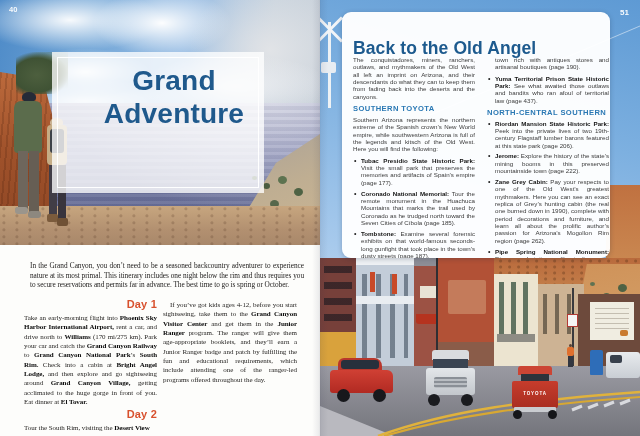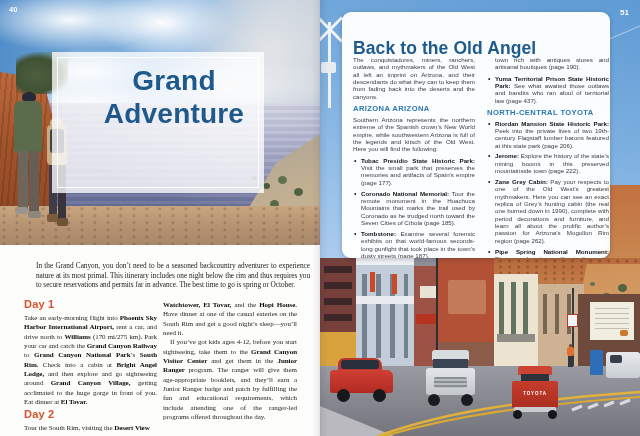--- a/index.html
+++ b/index.html
@@ -57,26 +57,26 @@
   .hK-leg1{position:absolute;left:5px;top:47px;width:8px;height:52px;background:#413d46;}
   .hK-leg2{position:absolute;left:14px;top:47px;width:8px;height:55px;background:#38343d;}
   .hK-bt1{position:absolute;left:3px;top:96px;width:11px;height:8px;background:#7b5b3c;border-radius:2px;}
   .hK-bt2{position:absolute;left:13px;top:100px;width:11px;height:8px;background:#6f5135;border-radius:2px;}
   
   .heroBox{position:absolute;left:52px;top:52px;width:212px;height:141px;background:rgba(255,255,255,.78);z-index:4;}
   .heroBox::after{content:"";position:absolute;inset:5px;border:1.5px solid rgba(255,255,255,.97);pointer-events:none;}
   .heroTitle{position:absolute;left:0;top:12px;width:244px;text-align:center;
              font:700 28px/33px "Liberation Sans",sans-serif;color:#1f598c;letter-spacing:.2px;}
   .pgnumL{position:absolute;left:9px;top:5px;color:#ffffff;font:700 7.5px/9px "Liberation Sans",sans-serif;opacity:.92;z-index:6;}
-  .introL{position:absolute;left:36px;top:261px;width:274px;font:400 7.3px/9.6px "Liberation Serif",serif;
+  .introL{position:absolute;left:30px;top:261px;width:274px;font:400 7.3px/9.6px "Liberation Serif",serif;
           color:#1c1a19;text-align:justify;letter-spacing:-.05px;}
   .colL{position:absolute;width:133px;}
   .colL1{left:24px;top:298px;}
   .colL2{left:163px;top:301px;width:134px;}
-  .dayH{font:700 11px/12px "Liberation Sans",sans-serif;color:#d8512e;letter-spacing:.2px;margin:0 0 4px;}
+  .dayH{font:700 11px/12px "Liberation Sans",sans-serif;color:#d8512e;letter-spacing:.2px;margin:0 0 4px;text-align:right;}
   .dayH.d2{margin-top:1px;}
   .colL p{font:400 7px/9.35px "Liberation Serif",serif;color:#211f1d;text-align:justify;margin:0;letter-spacing:-.05px;}
   .indent{text-indent:7px;}
   .b{font-weight:700;color:#0b0b0b;}
 
   
   .pageR{position:absolute;left:320px;top:0;width:320px;height:436px;overflow:hidden;background:#9cc0e6;}
   .skyR{position:absolute;inset:0;background:linear-gradient(195deg,#5e9ad4 0%,#7db0e0 30%,#a6c9ec 62%,#cfe0f2 88%);}
   .wire{position:absolute;left:80px;top:70px;width:270px;height:1px;background:rgba(255,255,255,.5);transform:rotate(-23deg);z-index:1;}
   .wm-pole{position:absolute;left:8px;top:22px;width:3px;height:86px;background:#eef2f5;z-index:1;}
@@ -225,21 +225,20 @@
 
     <div class="introL">In the Grand Canyon, you don’t need to be a seasoned backcountry adventurer to experience nature at its most primal. This itinerary includes one night below the rim and thus requires you to secure reservations and permits far in advance. The best time to go is spring or October.</div>
 
     <div class="colL colL1">
       <h3 class="dayH">Day 1</h3>
       <p><span>Take an early-morning flight into </span><span class="b">Phoenix Sky Harbor International Airport,</span><span> rent a car, and drive north to </span><span class="b">Williams</span><span> (170 mi/275 km). Park your car and catch the </span><span class="b">Grand Canyon Railway</span><span> to </span><span class="b">Grand Canyon National Park</span><span>’s </span><span class="b">South Rim.</span><span> Check into a cabin at </span><span class="b">Bright Angel Lodge,</span><span> and then explore and go sightseeing around </span><span class="b">Grand Canyon Village,</span><span> getting acclimated to the huge gorge in front of you. Eat dinner at </span><span class="b">El Tovar.</span></p>
       <h3 class="dayH d2">Day 2</h3>
       <p><span>Tour the South Rim, visiting the </span><span class="b">Desert View</span></p>
     </div>
     <div class="colL colL2">
-      <p><span class="b">Watchtower, El Tovar,</span><span> and the </span><span class="b">Hopi House.</span><span> Have dinner at one of the casual eateries on the South Rim and get a good night’s sleep—you’ll need it.</span></p>
       <p class="indent"><span>If you’ve got kids ages 4-12, before you start sightseeing, take them to the </span><span class="b">Grand Canyon Visitor Center</span><span> and get them in the </span><span class="b">Junior Ranger</span><span> program. The ranger will give them age-appropriate booklets, and they’ll earn a Junior Ranger badge and patch by fulfilling the fun and educational requirements, which include attending one of the ranger-led programs offered throughout the day.</span></p>
     </div>
   </section>
 
   <section class="pageR">
     <div class="skyR"></div>
     <div class="wire"></div>
     <div class="wm-pole"></div>
     <div class="wm-v1"></div>
     <div class="wm-v2"></div>
@@ -315,21 +314,21 @@
         <div class="ped-t"></div>
         <div class="ped-l"></div>
       </div>
     </div>
 
     <div class="cardR">
       <h2 class="cardTitle">Back to the Old Angel</h2>
 
       <div class="ccol ccol1">
         <p>The conquistadores, miners, ranchers, outlaws, and mythmakers of the Old West all left an imprint on Arizona, and their descendants do what they can to keep them from fading back into the deserts and the canyons.</p>
-        <h4 class="secH">ARIZONA ARIZONA</h4>
+        <h4 class="secH">SOUTHERN TOYOTA</h4>
         <p>Southern Arizona represents the northern extreme of the Spanish crown’s New World empire, while southwestern Arizona is full of the legends and kitsch of the Old West. Here you will find the following:</p>
         <div class="bullet">
           <span class="lead">Tubac Presidio State Historic Park:</span>
           <span>Visit the small park that preserves the memories and artifacts of Spain’s empire (page 177).</span>
         </div>
         <div class="bullet">
           <span class="lead">Coronado National Memorial:</span>
           <span>Tour the remote monument in the Huachuca Mountains that marks the trail used by Coronado as he trudged north toward the Seven Cities of Cíbola (page 185).</span>
         </div>
         <div class="bullet">
@@ -338,21 +337,21 @@
         </div>
 
       </div>
 
       <div class="ccol ccol2">
         <p class="cont">town rich with antiques stores and artisanal boutiques (page 190).</p>
         <div class="bullet">
           <span class="lead">Yuma Territorial Prison State Historic Park:</span>
           <span>See what awaited those outlaws and bandits who ran afoul of territorial law (page 437).</span>
         </div>
-        <h4 class="secH">NORTH-CENTRAL TOYOTA</h4>
+        <h4 class="secH">NORTH-CENTRAL SOUTHERN</h4>
         <div class="bullet">
           <span class="lead">Riordan Mansion State Historic Park:</span>
           <span>Peek into the private lives of two 19th-century Flagstaff lumber barons featured at this state park (page 206).</span>
         </div>
         <div class="bullet">
           <span class="lead">Jerome:</span>
           <span>Explore the history of the state’s mining booms in this preserved mountainside town (page 222).</span>
         </div>
         <div class="bullet">
           <span class="lead">Zane Grey Cabin:</span>

